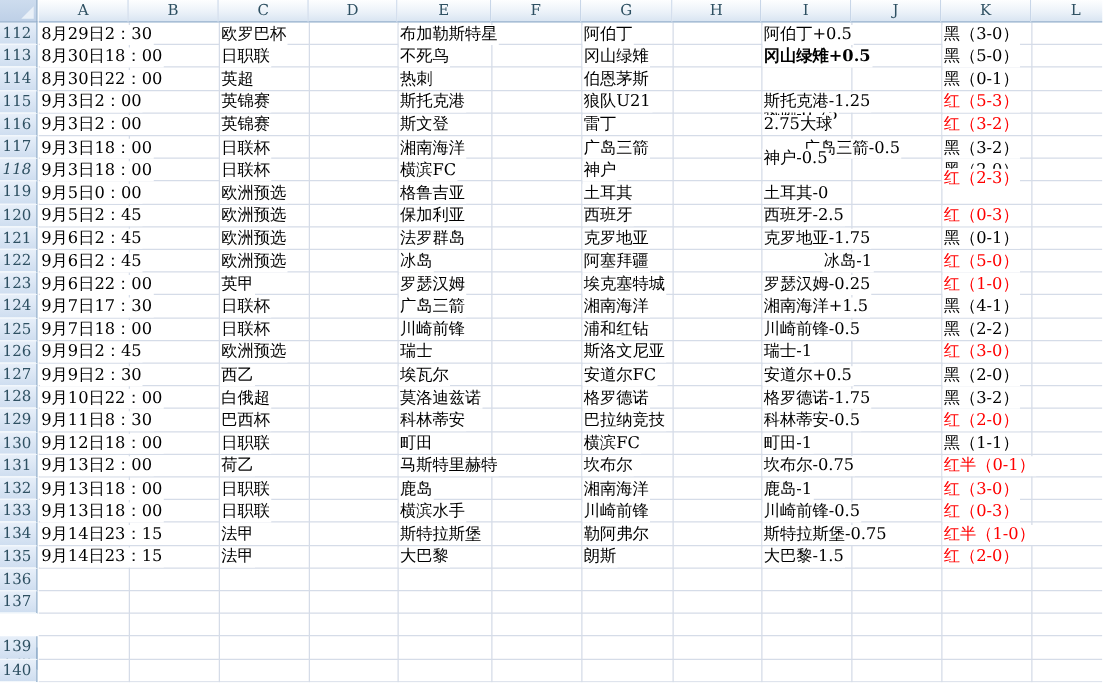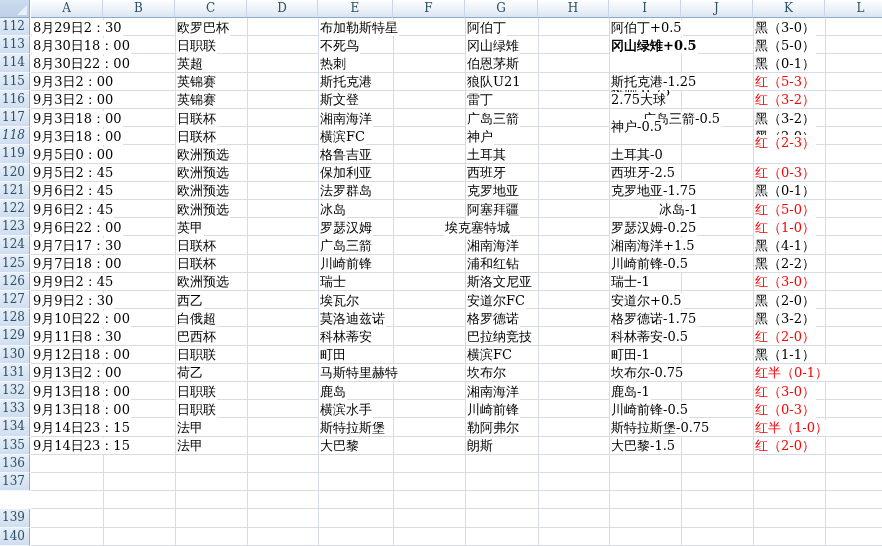--- a/index.html
+++ b/index.html
@@ -179,21 +179,21 @@
     <div class="cell" style="left: 176px; top: 201.5px;">欧洲预选</div>
     <div class="cell" style="left: 319px; top: 201.5px;">冰岛</div>
     <div class="cell" style="left: 466px; top: 201.5px;">阿塞拜疆</div>
     <div class="cell" style="left: 610px; top: 201.5px; margin-left: 48px;">冰岛-1</div>
     <div class="cell red" style="left: 754px; top: 201.5px;">红（5-0）</div>
     <div class="row-header" style="top: 218.2px; height: 18.2px; line-height: 17.2px;">123</div>
     <div class="hline" style="top: 235.4px; width: 851px;"></div>
     <div class="cell" style="left: 32px; top: 219.7px;">9月6日22：00</div>
     <div class="cell" style="left: 176px; top: 219.7px;">英甲</div>
     <div class="cell" style="left: 319px; top: 219.7px;">罗瑟汉姆</div>
-    <div class="cell" style="left: 444px; top: 219.7px;">埃克塞特城</div>
+    <div class="cell" style="left: 466px; top: 219.7px;">埃克塞特城</div>
     <div class="cell" style="left: 610px; top: 219.7px;">罗瑟汉姆-0.25</div>
     <div class="cell red" style="left: 754px; top: 219.7px;">红（1-0）</div>
     <div class="row-header" style="top: 236.4px; height: 18.2px; line-height: 17.2px;">124</div>
     <div class="hline" style="top: 253.6px; width: 851px;"></div>
     <div class="cell" style="left: 32px; top: 237.9px;">9月7日17：30</div>
     <div class="cell" style="left: 176px; top: 237.9px;">日联杯</div>
     <div class="cell" style="left: 319px; top: 237.9px;">广岛三箭</div>
     <div class="cell" style="left: 466px; top: 237.9px;">湘南海洋</div>
     <div class="cell" style="left: 610px; top: 237.9px;">湘南海洋+1.5</div>
     <div class="cell" style="left: 754px; top: 237.9px;">黑（4-1）</div>

